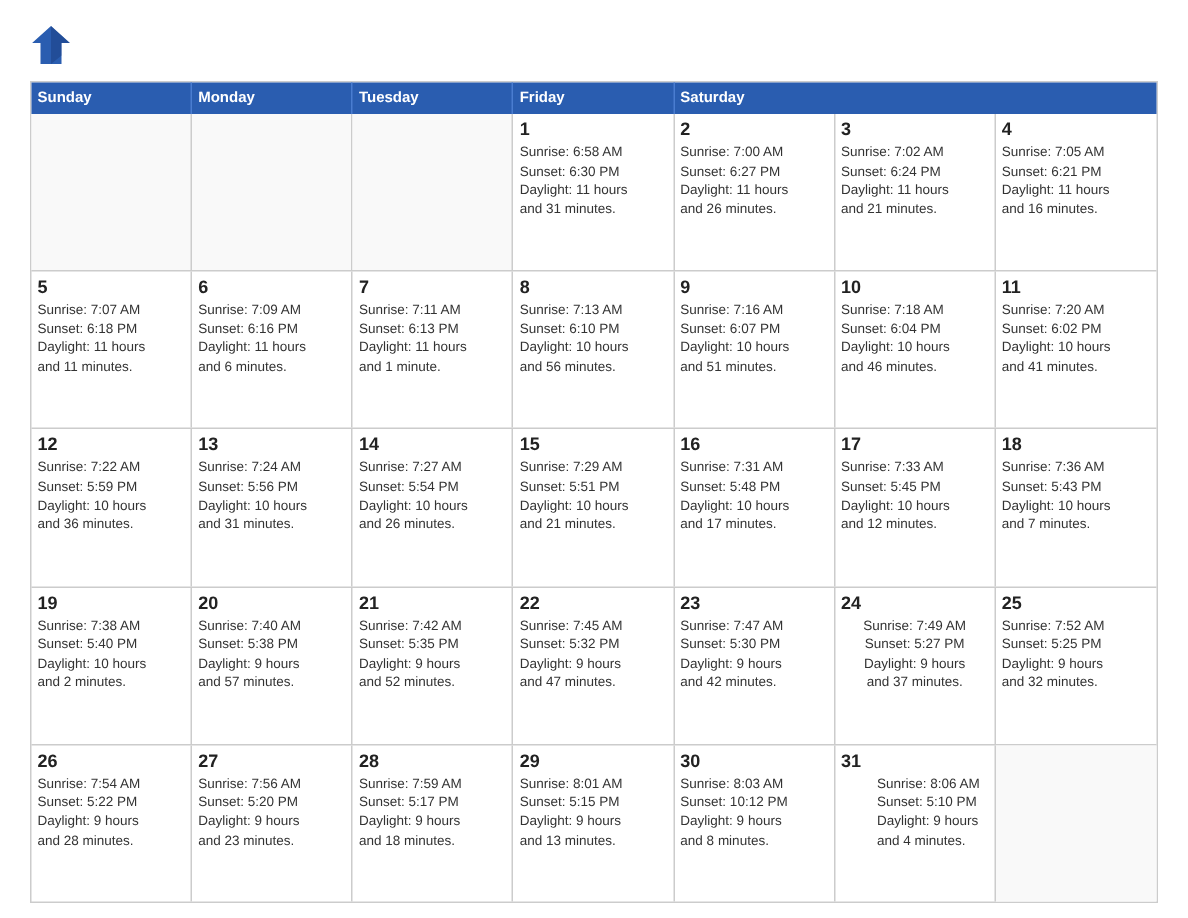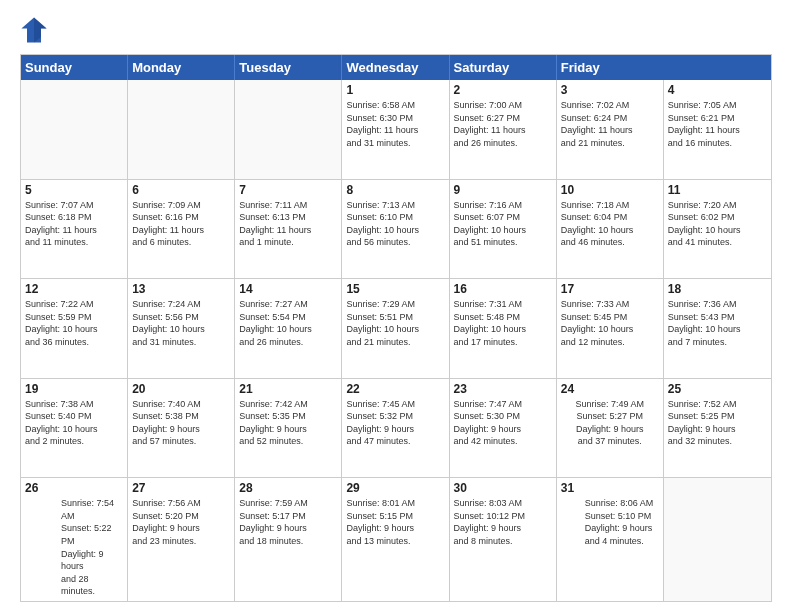--- a/index.html
+++ b/index.html
@@ -58,21 +58,21 @@
       flex-direction: column;
       border: 1px solid #ccc;
     }
     .cal-header {
       display: grid;
       grid-template-columns: repeat(7, 1fr);
       background: #2a5db0;
     }
     .cal-header-cell {
       color: #fff;
-      font-size: 13px;
+      font-size: 10px;
       font-weight: bold;
       padding: 5px 4px;
       text-align: left;
       border-right: 1px solid #4a7dd0;
     }
     .cal-header-cell:last-child { border-right: none; }
     .cal-body {
       flex: 1;
       display: flex;
       flex-direction: column;
@@ -125,23 +125,22 @@
       <div class="month-title"></div>
       <div class="location-title"></div>
     </div>
   </div>
 
   <div class="calendar">
     <div class="cal-header">
     <div class="cal-header-cell">Sunday</div>
         <div class="cal-header-cell">Monday</div>
         <div class="cal-header-cell">Tuesday</div>
-        <div class="cal-header-cell">Wednesday</div>
+        <div class="cal-header-cell">Friday</div>
         <div class="cal-header-cell">Saturday</div>
-        <div class="cal-header-cell">Friday</div>
       </div>
     <div class="cal-body">
     <div class="cal-row">
           <div class="cal-cell empty"></div>
           <div class="cal-cell empty"></div>
           <div class="cal-cell empty"></div>
           <div class="cal-cell">
             <div class="day-num">1</div>
             <div class="cell-info" style="white-space: pre-line;">Sunrise: 6:58 AM
 Sunset: 6:30 PM
@@ -319,21 +318,21 @@
             <div class="day-num">25</div>
             <div class="cell-info" style="white-space: pre-line;">Sunrise: 7:52 AM
 Sunset: 5:25 PM
 Daylight: 9 hours
 and 32 minutes.</div>
           </div>
         </div>
         <div class="cal-row">
           <div class="cal-cell">
             <div class="day-num">26</div>
-            <div class="cell-info" style="white-space: pre-line; margin-left: 36px;">Sunrise: 7:54 AM
+            <div class="cell-info" style="white-space: pre-line;">Sunrise: 7:54 AM
 Sunset: 5:22 PM
 Daylight: 9 hours
 and 28 minutes.</div>
           </div>
           <div class="cal-cell">
             <div class="day-num">27</div>
             <div class="cell-info" style="white-space: pre-line;">Sunrise: 7:56 AM
 Sunset: 5:20 PM
 Daylight: 9 hours
 and 23 minutes.</div>

